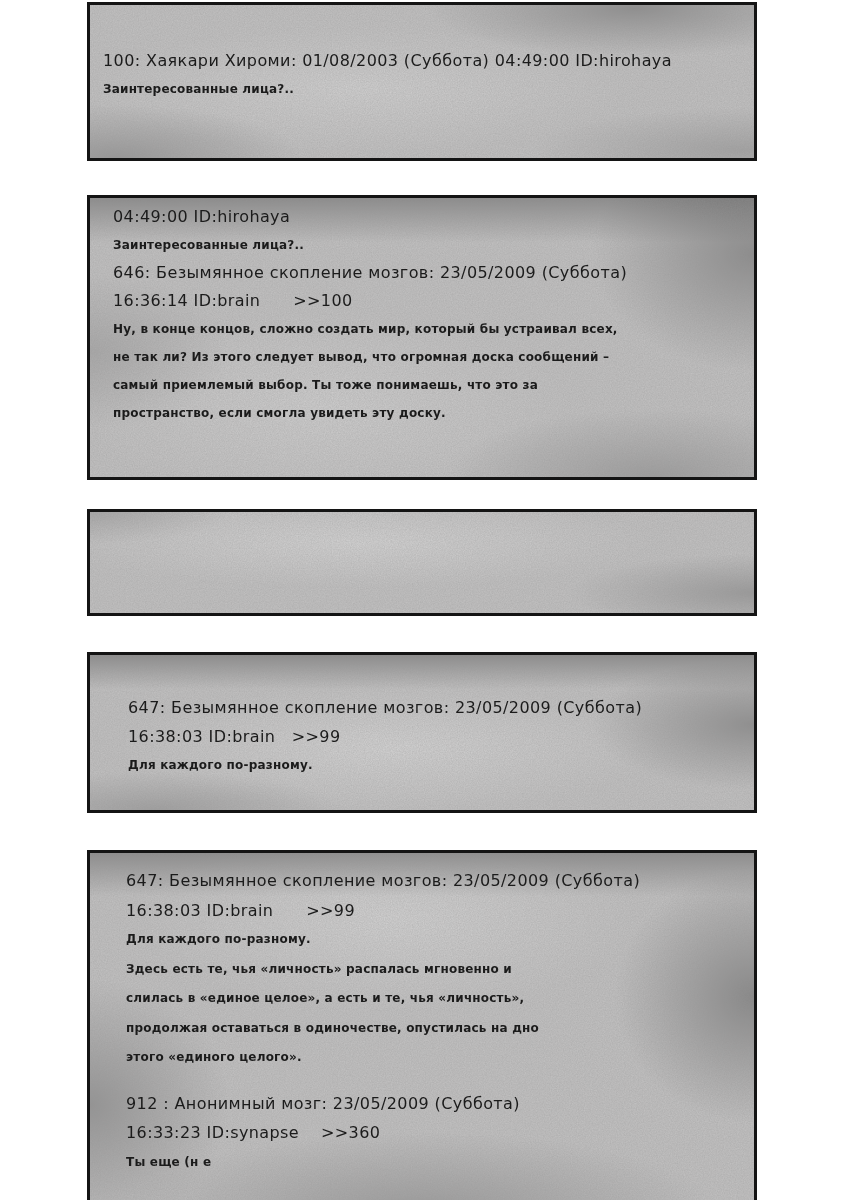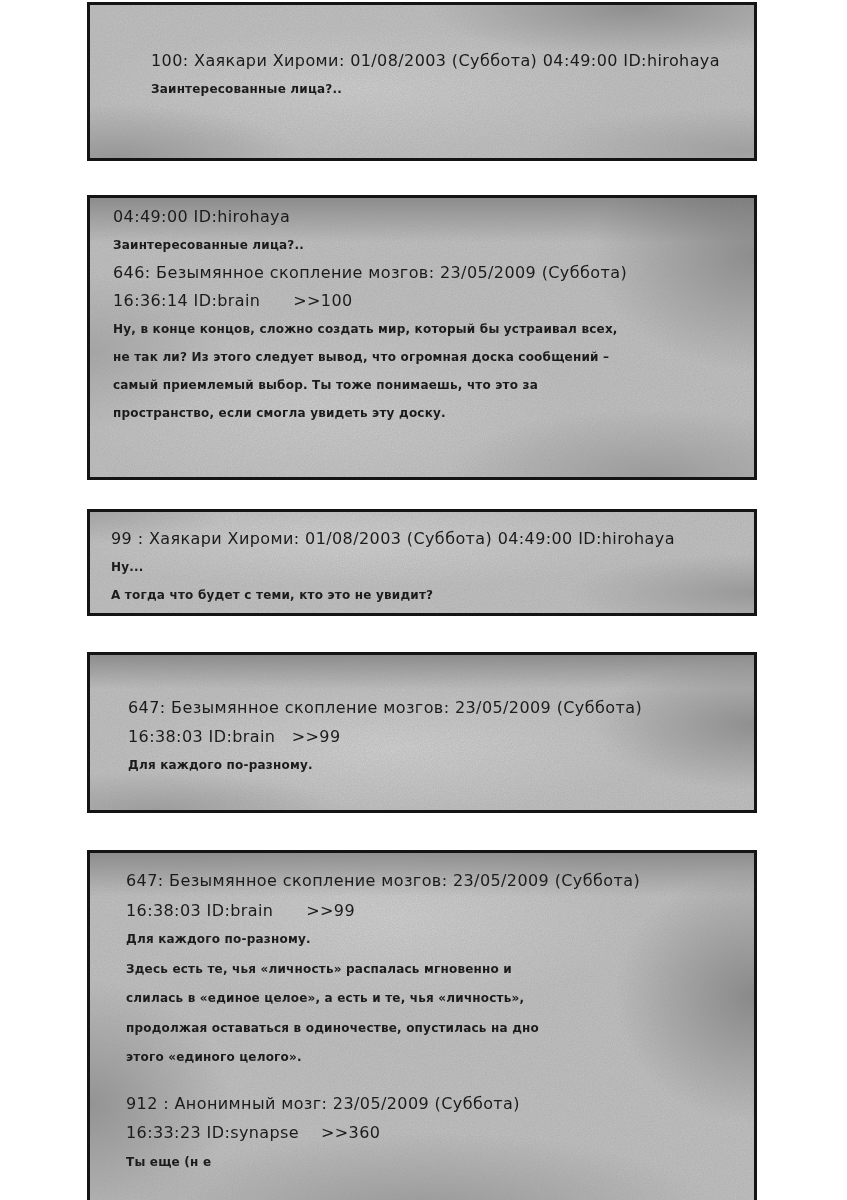--- a/index.html
+++ b/index.html
@@ -55,21 +55,21 @@
   }
   .line.message {
     font-size: 12px;
     font-weight: 700;
     letter-spacing: 0.2px;
   }
   .line.blank { min-height: 1em; }
 
   
   .p1 { top: 2px;   height: 153px; }
-  .p1 .lines { padding: 41px 10px 0 13px; margin-left: 48px; }
+  .p1 .lines { padding: 41px 10px 0 13px; }
   .p1 .line { line-height: 29px; }
 
   .p2 { top: 195px; height: 279px; }
   .p2 .lines { padding: 5px 15px 0 23px; }
   .p2 .line { line-height: 28px; }
 
   .p3 { top: 509px; height: 101px; }
   .p3 .lines { padding: 13px 10px 0 21px; }
   .p3 .line { line-height: 28px; }
 
@@ -147,21 +147,20 @@
         <rect width="100%" height="100%" filter="url(#grain)"></rect>
       </svg>
     <div class="lines"><div class="line header">04:49:00 ID:hirohaya</div><div class="line message">Заинтересованные лица?..</div><div class="line header">646: Безымянное скопление мозгов: 23/05/2009 (Суббота)</div><div class="line header">16:36:14 ID:brain      &gt;&gt;100</div><div class="line message">Ну, в конце концов, сложно создать мир, который бы устраивал всех,</div><div class="line message">не так ли? Из этого следует вывод, что огромная доска сообщений –</div><div class="line message">самый приемлемый выбор. Ты тоже понимаешь, что это за</div><div class="line message">пространство, если смогла увидеть эту доску.</div></div>
   </section>
 
   <section class="panel p3">
     <div class="shade"></div>
     <svg class="grain">
         <rect width="100%" height="100%" filter="url(#grain)"></rect>
       </svg>
-    <div class="lines"><div class="line header">99 : Хаякари Хироми: 01/08/2003 (Суббота) 04:49:00 ID:hirohaya</div><div class="line message">Ну...</div><div class="line message">А тогда что будет с теми, кто это не увидит?</div></div>
   </section>
 
   <section class="panel p4">
     <div class="shade"></div>
     <svg class="grain">
         <rect width="100%" height="100%" filter="url(#grain)"></rect>
       </svg>
     <div class="lines"><div class="line header">647: Безымянное скопление мозгов: 23/05/2009 (Суббота)</div><div class="line header">16:38:03 ID:brain   &gt;&gt;99</div><div class="line message">Для каждого по-разному.</div></div>
   </section>
 

